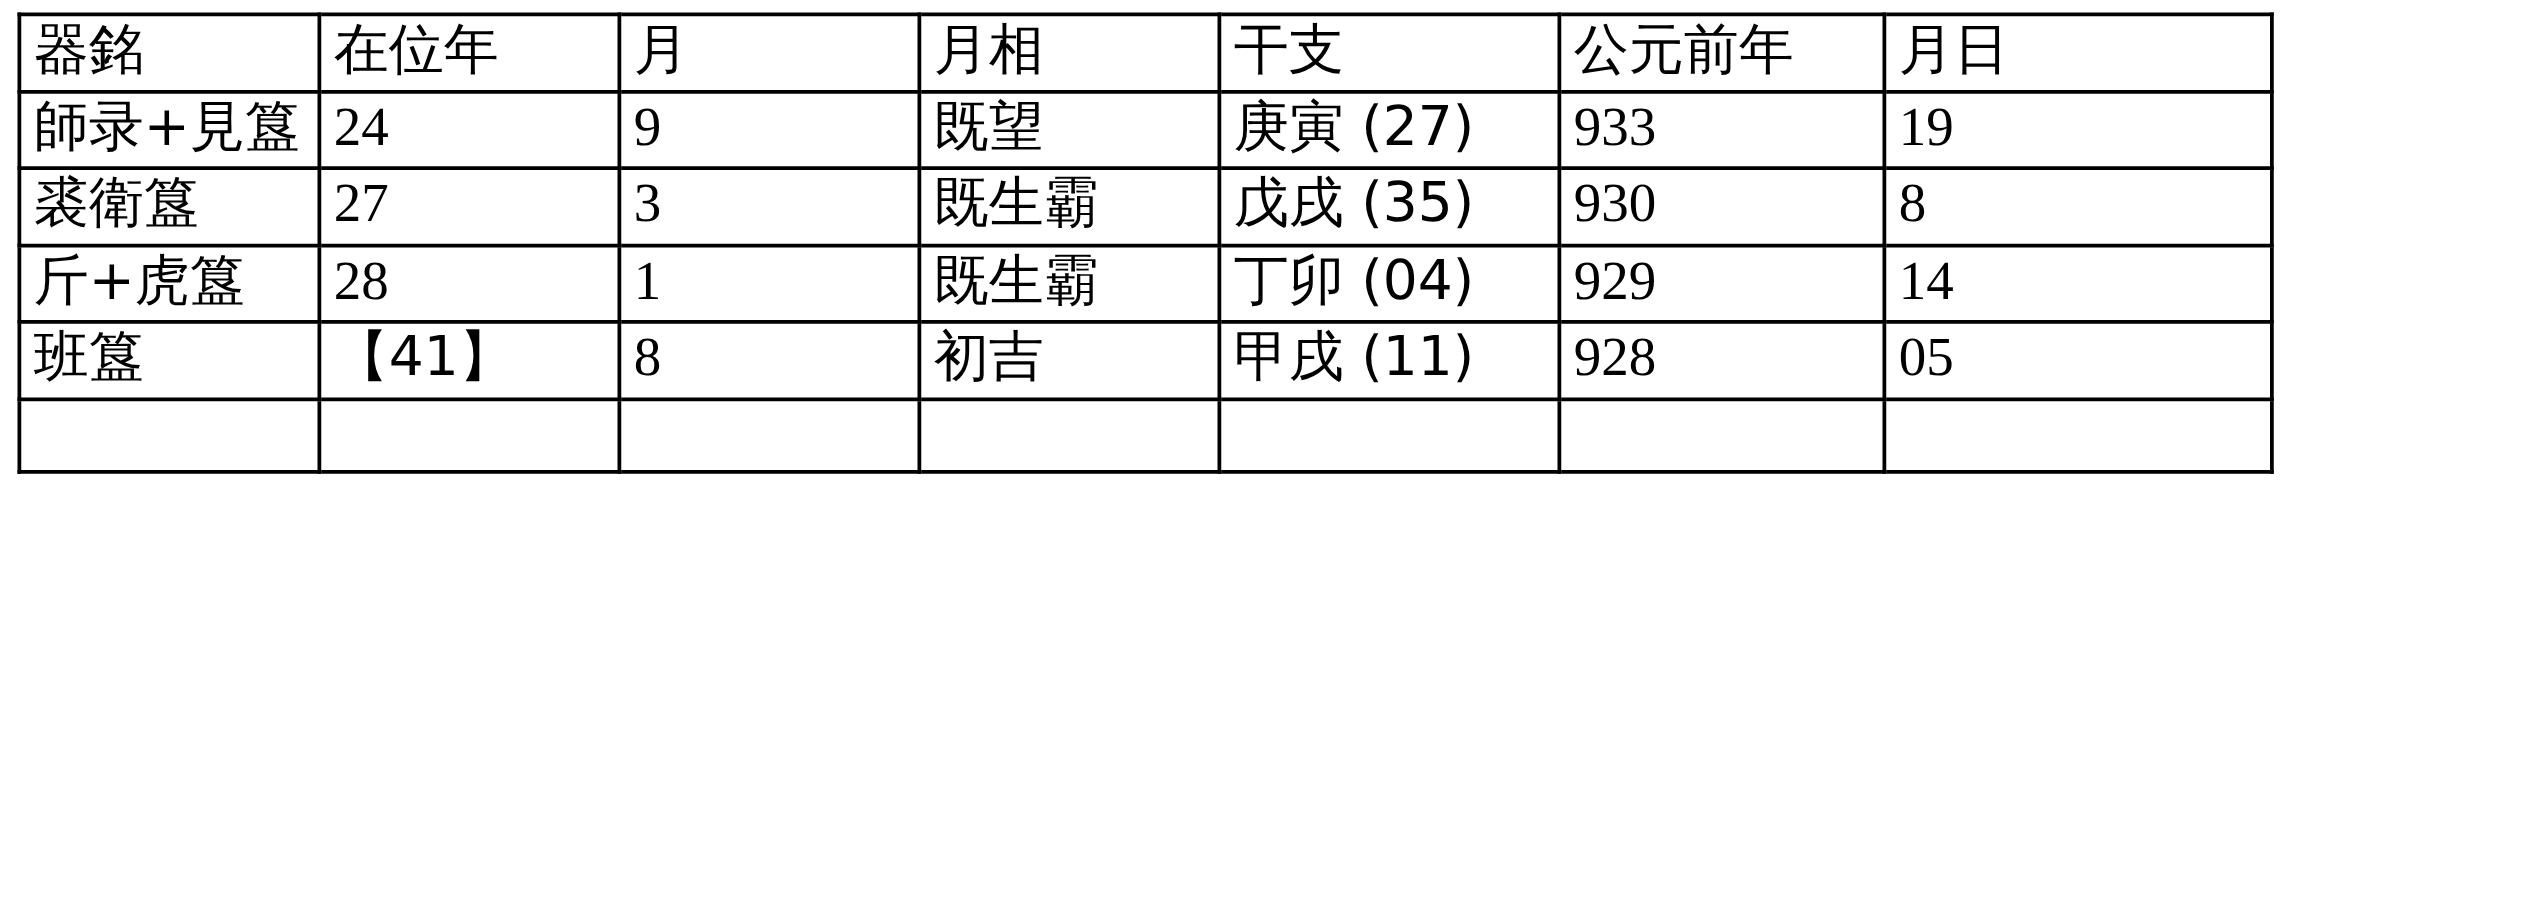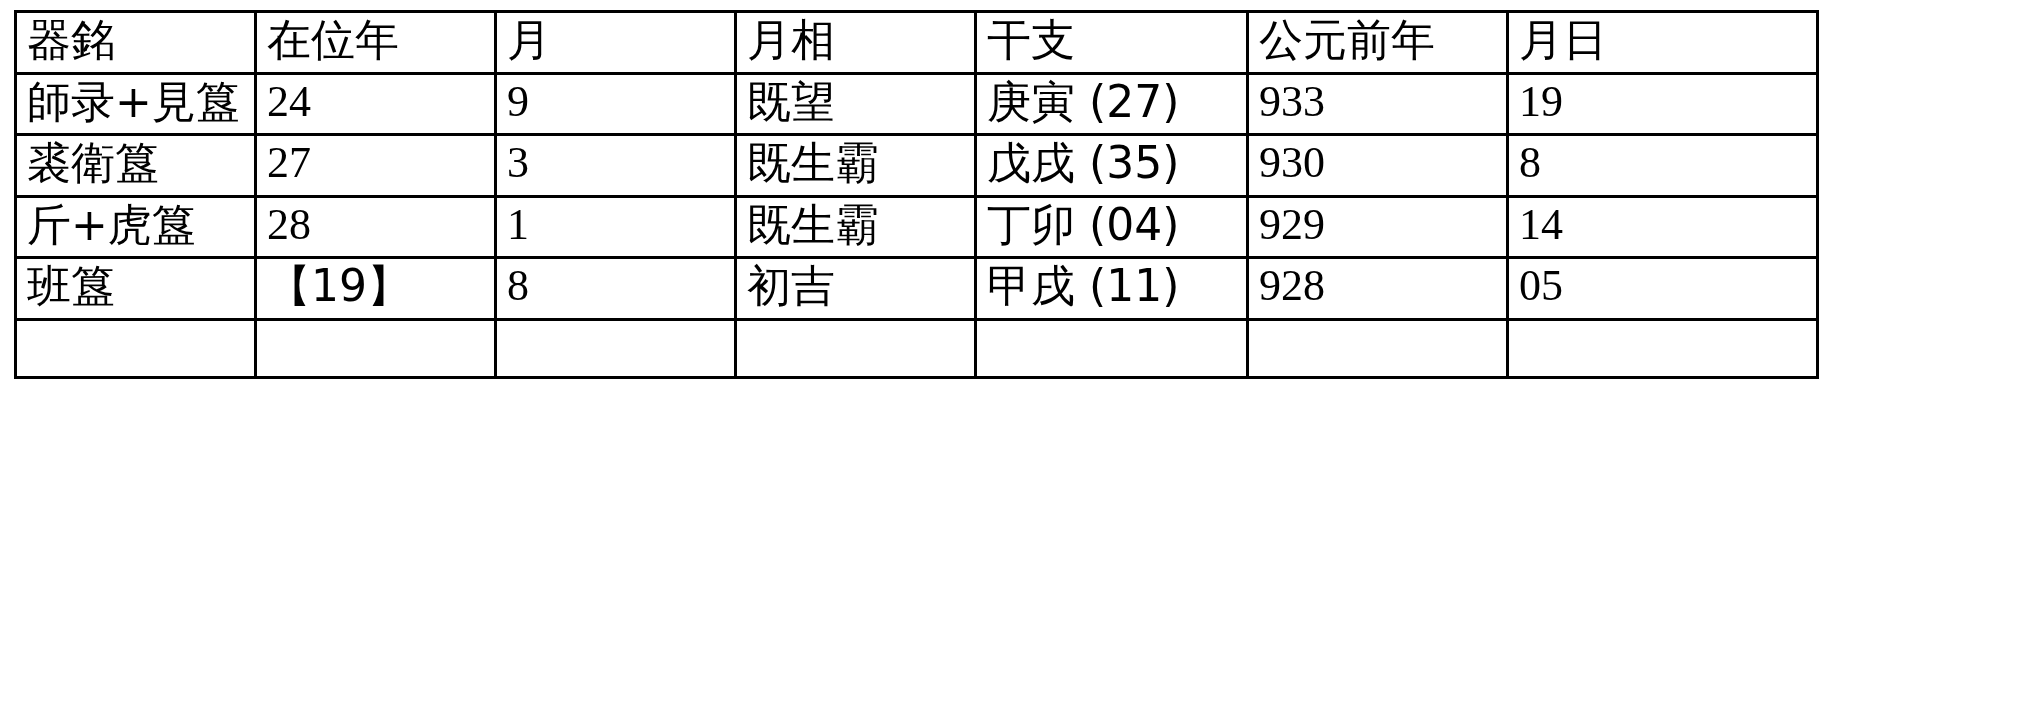--- a/index.html
+++ b/index.html
@@ -112,21 +112,21 @@
         <td class="cjk">斤+虎簋</td>
         <td>28</td>
         <td>1</td>
         <td class="cjk">既生霸</td>
         <td class="cjk">丁卯 (04)</td>
         <td>929</td>
         <td>14</td>
       </tr>
       <tr>
         <td class="cjk">班簋</td>
-        <td class="cjk">【19】</td>
+        <td class="cjk">【41】</td>
         <td>8</td>
         <td class="cjk">初吉</td>
         <td class="cjk">甲戌 (11)</td>
         <td>928</td>
         <td>05</td>
       </tr>
       <tr class="partial-row">
         <td></td>
         <td></td>
         <td></td>

